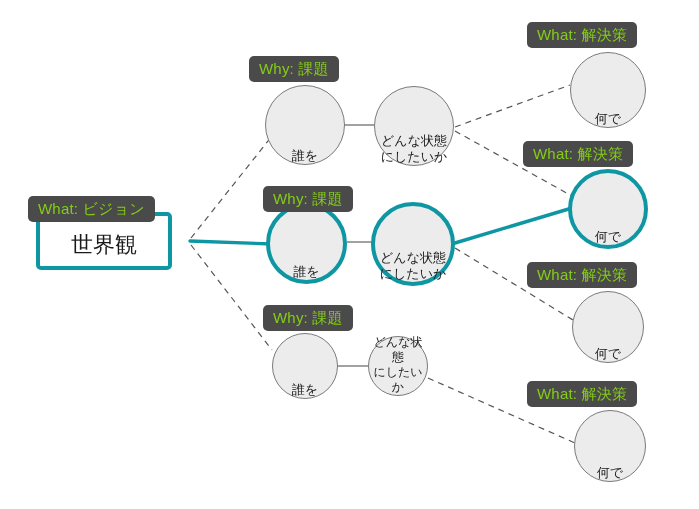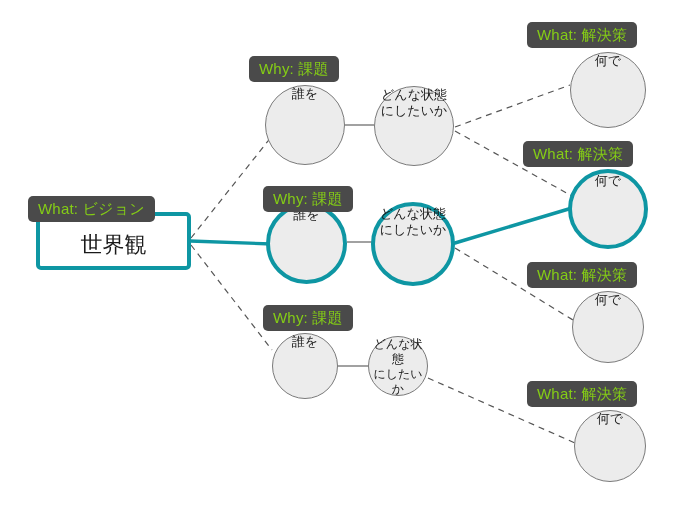--- a/index.html
+++ b/index.html
@@ -60,21 +60,21 @@
 
   
   .node {
     position: absolute;
     box-sizing: border-box;
     background: #ececec;
     border: 1.4px solid #7a7a7a;
     border-radius: 50%;
     z-index: 20;
     display: flex;
-    align-items: flex-start;
+    align-items: flex-end;
     justify-content: center;
     text-align: center;
   }
   .node.hl {
     border: 4px solid #0e96a3;
     background: #ececec;
   }
   .node .node-text {
     font-size: 13px;
     color: #1a1a1a;
@@ -106,21 +106,21 @@
 
     <line x1="455" y1="131" x2="572" y2="196" stroke="#555555" stroke-width="1.2" stroke-dasharray="6,5"></line>
 
     <line x1="455" y1="243" x2="572" y2="208" stroke="#0e96a3" stroke-width="3.4" stroke-linecap="round"></line>
 
     <line x1="455" y1="248" x2="573" y2="320" stroke="#555555" stroke-width="1.2" stroke-dasharray="6,5"></line>
 
     <line x1="428" y1="378" x2="575" y2="443" stroke="#555555" stroke-width="1.2" stroke-dasharray="6,5"></line>
   </svg>
 
-  <div class="core-box" style="left:36px; top:212px; width:155px; height:58px;">
+  <div class="core-box" style="left:36px; top:212px; width:136px; height:58px;">
     <span class="core-text">世界観</span>
   </div>
   <div class="chip" style="left:28px; top:196px;">What: ビジョン</div>
 
   <div class="chip" style="left:249px; top:56px;">Why: 課題</div>
   <div class="node" style="left:265px; top:85px; width:80px; height:80px;">
     <span class="node-text">誰を</span>
   </div>
   <div class="node" style="left:374px; top:86px; width:80px; height:80px;">
     <span class="node-text">どんな状態

